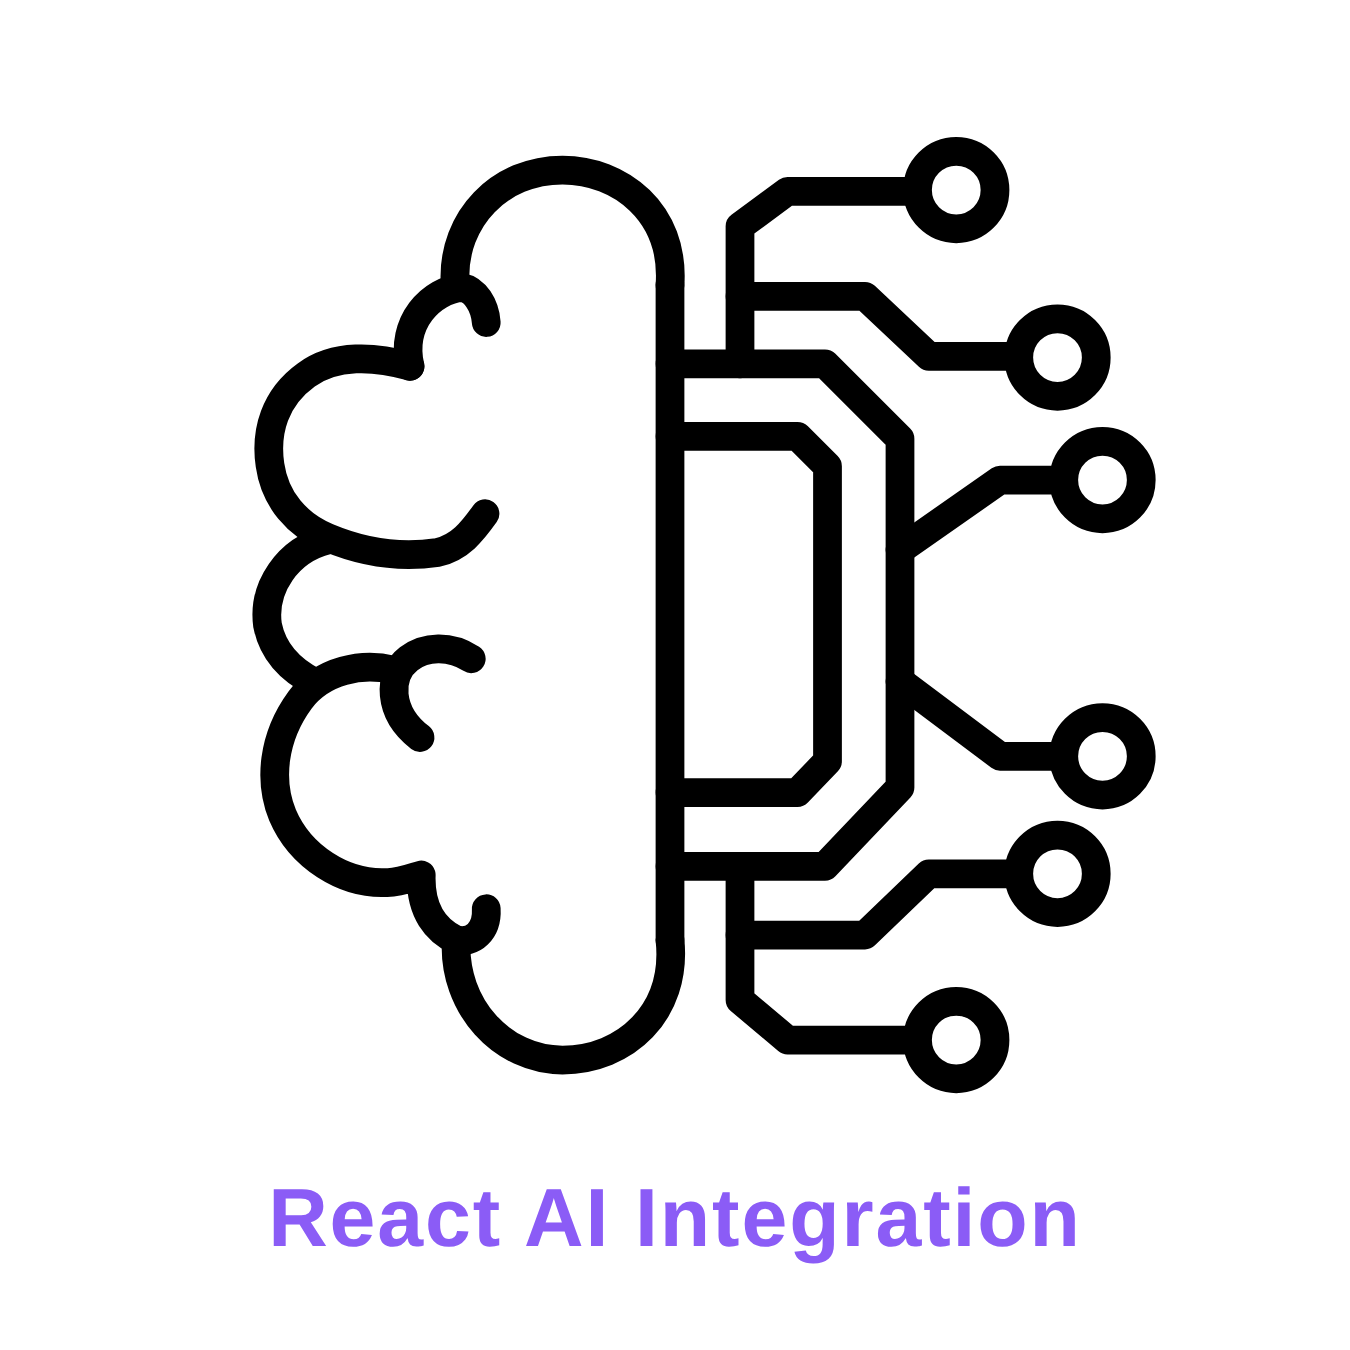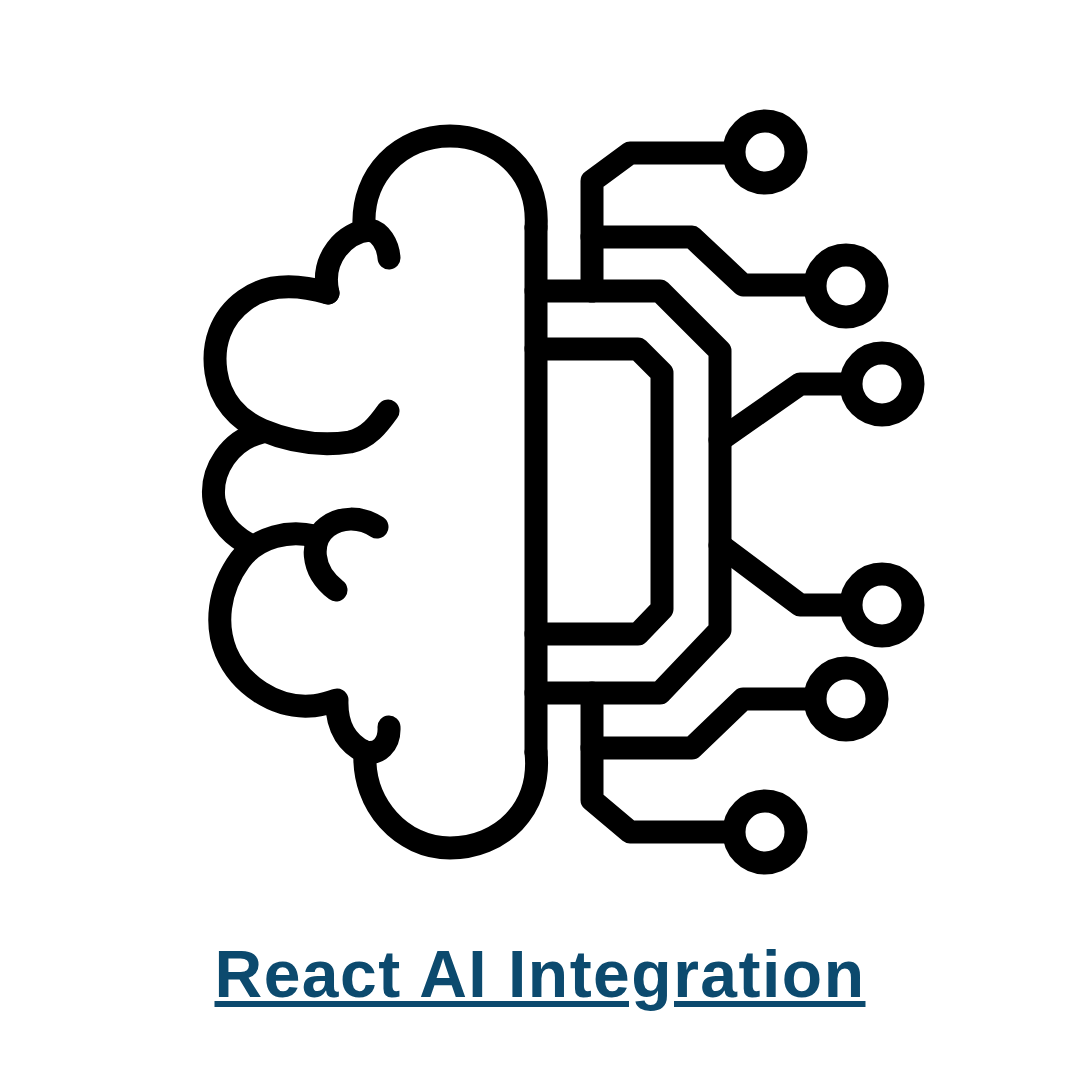--- a/index.html
+++ b/index.html
@@ -4,21 +4,21 @@
   <style>
     html, body { margin: 0; padding: 0; background: #ffffff; }
     body { width: 1080px; height: 1080px; position: relative; overflow: hidden; }
     .art { position: absolute; left: 0; top: 0; width: 1080px; height: 1080px; }
     .art svg { display: block; }
     .caption {
       position: absolute; left: 0; right: 0; top: 934px;
       text-align: center;
       font-family: "Liberation Sans", sans-serif;
       font-weight: 700; font-size: 66px; letter-spacing: 1.5px;
-      color: #0c4a6e; line-height: 80px; text-decoration: underline;
+      color: #8b5cf6; line-height: 80px;
     }
   </style>
 </head>
 <body>
 
 <div class="art">
   <svg width="1080" height="1080" viewBox="0 0 1080 1080" xmlns="http://www.w3.org/2000/svg">
     <g fill="none" stroke="#000" stroke-width="23" stroke-linecap="round" stroke-linejoin="round">
 
       <g>

